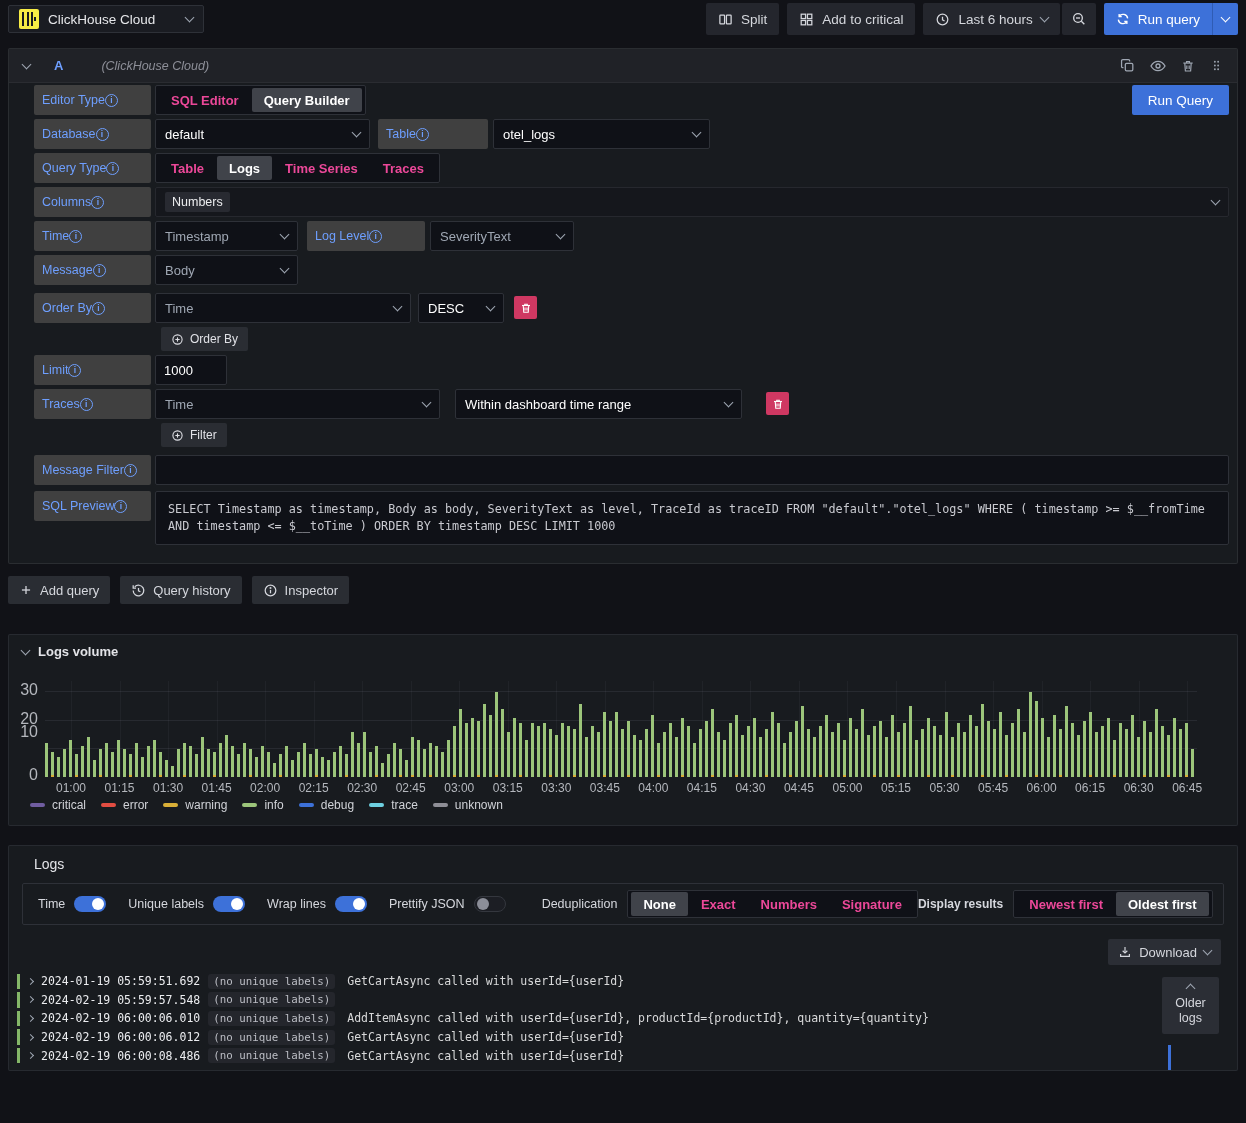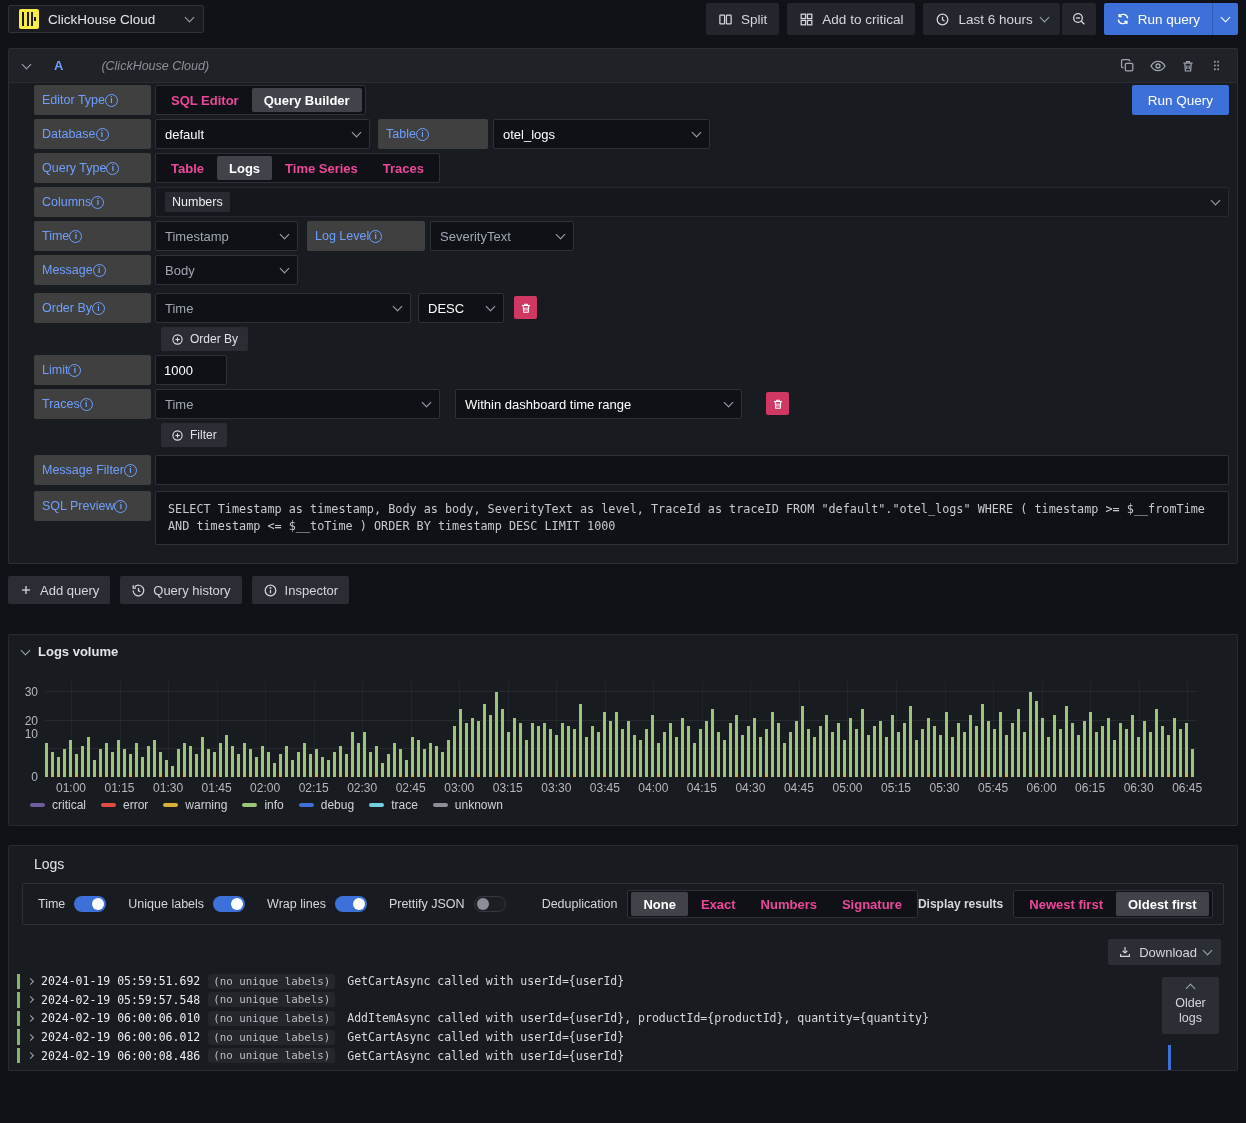--- a/index.html
+++ b/index.html
@@ -58,21 +58,21 @@
   .runquery-inline{margin-left:auto;height:30px;padding:0 16px;font-size:13.5px;}
   .qfooter{display:flex;gap:10px;margin:12px 8px 0;}
   .btn.sm{height:28px;font-size:13px;background:#2a2d33;padding:0 11px;gap:7px;}
 
   
   .panel{margin:0 8px;background:#181b1f;border:1px solid rgba(204,204,220,0.09);border-radius:2px;position:relative;}
   .panel.vol{margin-top:30px;height:192px;}
   .ptitle{display:flex;align-items:center;gap:9px;padding:9px 0 0 13px;font-size:13px;font-weight:600;color:#e3e4e8;}
   .chartrow{display:flex;margin-top:22px;}
   .yaxis{width:36px;position:relative;flex:none;height:96px;}
-  .ylab{position:absolute;right:7px;font-size:12px;color:#b4b7bd;}
+  .ylab{position:absolute;right:7px;font-size:16px;color:#b4b7bd;}
   .plot{position:relative;width:1152px;height:96px;}
   .bar{position:absolute;bottom:0;width:3px;background:#9cc57a;}
   .warnseg{position:absolute;bottom:0;left:0;right:0;height:2px;background:#d9af37;}
   .gl-h{position:absolute;left:0;right:0;height:1px;background:rgba(204,204,220,0.09);}
   .gl-v{position:absolute;top:0;bottom:0;width:1px;background:rgba(204,204,220,0.05);}
   .xaxis{position:relative;height:18px;margin-left:36px;}
   .xlab{position:absolute;top:4px;font-size:12px;color:#b4b7bd;transform:translateX(-50%);white-space:nowrap;}
   .legend{display:flex;gap:15px;margin:3px 0 0 21px;align-items:center;}
   .legitem{display:flex;align-items:center;gap:7px;font-size:12px;color:#d0d2d7;}
   .legdash{width:15px;height:4px;border-radius:2px;}

